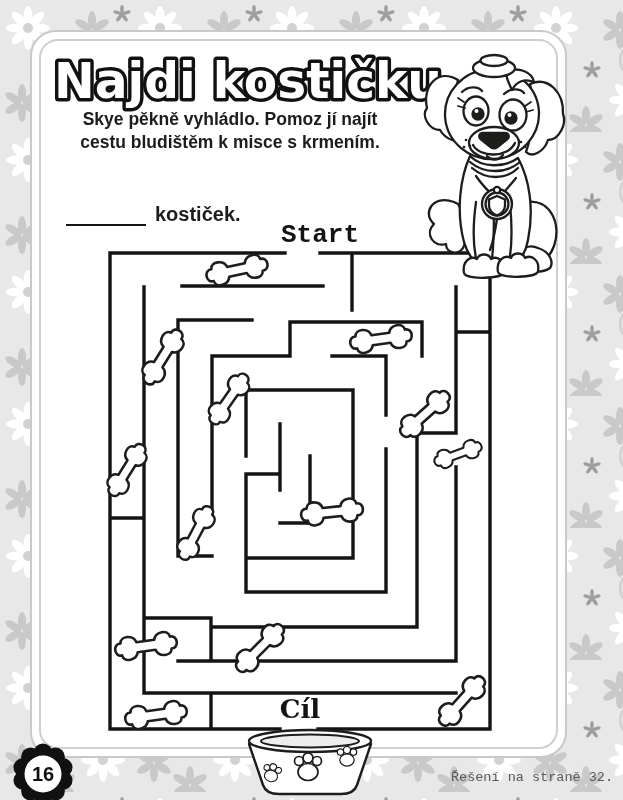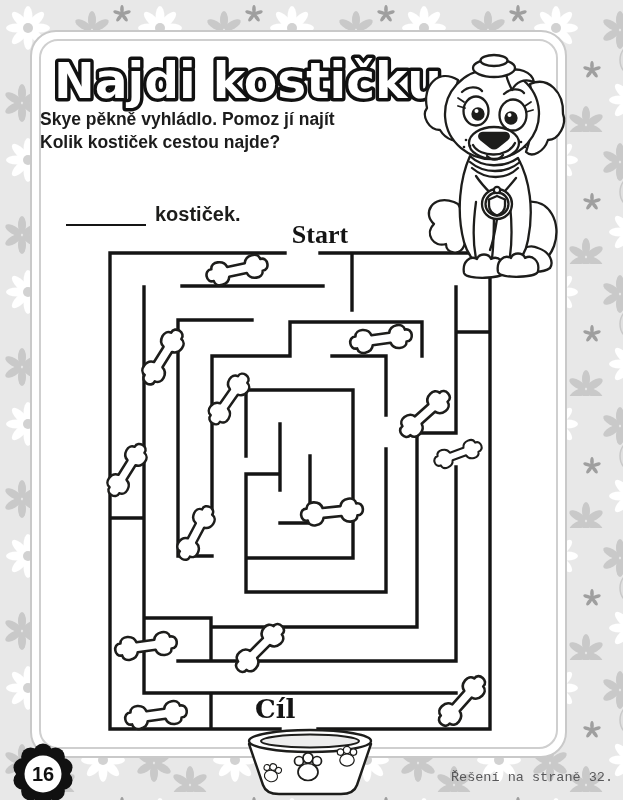--- a/index.html
+++ b/index.html
@@ -4,28 +4,28 @@
 <style>
   html,body{margin:0;padding:0;background:#fff;}
   .screen{position:relative;width:623px;height:800px;overflow:hidden;background:#e8e8e8;
           font-family:"Liberation Sans",sans-serif;color:#1d1d1b;}
   .abs{position:absolute;}
   .page-outer{left:30px;top:30px;width:533px;height:724px;background:#fff;
               border:2.5px solid #c9c9c9;border-radius:26px;}
   .page-inner{position:absolute;left:7px;top:7px;right:7px;bottom:7px;
               border:2.5px solid #cfcfcf;border-radius:19px;}
   .title-svg{left:50px;top:42px;}
-  .instructions{left:40px;top:108px;width:428px;
+  .instructions{left:16px;top:108px;width:428px;text-align:center;
                 font-size:17.5px;line-height:22.5px;font-weight:bold;color:#1c1c1c;}
   .answer-row{left:66px;top:200px;display:flex;align-items:flex-end;height:26px;}
   .answer-blank{display:inline-block;width:80px;border-bottom:2.6px solid #151515;height:22px;}
   .answer-suffix{font-size:20px;font-weight:bold;margin-left:9px;line-height:24px;}
   .start-label{left:240px;top:220px;width:160px;text-align:center;
-               font-family:Liberation Serif, serif;font-weight:bold;font-size:26px;color:#141414;}
-  .goal-label{left:255px;top:694px;width:90px;text-align:left;
+               font-family:Liberation Mono, monospace;font-weight:bold;font-size:26px;color:#141414;}
+  .goal-label{left:255px;top:694px;width:90px;text-align:center;
               font-family:"DejaVu Serif",serif;font-weight:bold;font-size:26px;color:#141414;}
   .footer-note{right:10px;top:770px;font-size:13.5px;color:#58585a;font-family:Liberation Mono, monospace;}
   svg{display:block;}
 </style>
 </head>
 <body>
 
 <div class="screen">
 
   <svg class="abs" width="623" height="800" style="left:0;top:0">
@@ -83,21 +83,21 @@
   <div class="abs page-outer">
     <div class="page-inner"></div>
   </div>
 
   <svg class="abs title-svg" width="440" height="72">
     <text x="4" y="56" font-family="DejaVu Sans, sans-serif" font-size="49" font-weight="bold" fill="#ffffff" stroke="#111111" stroke-width="7" stroke-linejoin="round" paint-order="stroke fill" textLength="388" lengthAdjust="spacingAndGlyphs">Najdi kostičku</text>
   </svg>
 
   <div class="abs instructions">
     <div>Skye pěkně vyhládlo. Pomoz jí najít</div>
-    <div>Kolik kostiček cestou najde?</div>
+    <div>cestu bludištěm k misce s krmením.</div>
   </div>
 
   <div class="abs answer-row">
     <span class="answer-blank"></span>
     <span class="answer-suffix">kostiček.</span>
   </div>
 
   <svg class="abs" width="623" height="800" style="left:0;top:0">
     <defs>
       <path id="bone-shape" d="M-9,-5 C-11,-13 -24,-14 -25,-6 C-33,-7 -33,7 -25,6 C-24,14 -11,13 -9,5 L9,5 C11,13 24,14 25,6 C33,7 33,-7 25,-6 C24,-14 11,-13 9,-5 Z" fill="#ffffff" stroke="#1d1d1b" stroke-width="2.6" stroke-linejoin="round"></path>

